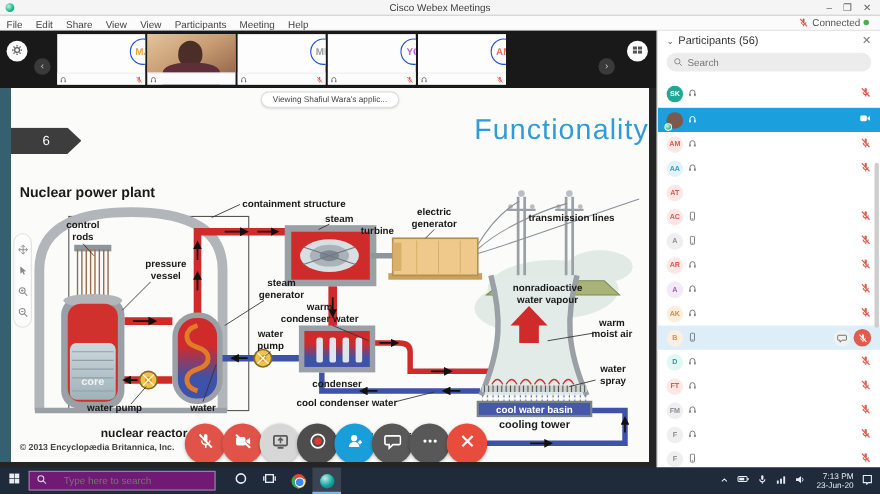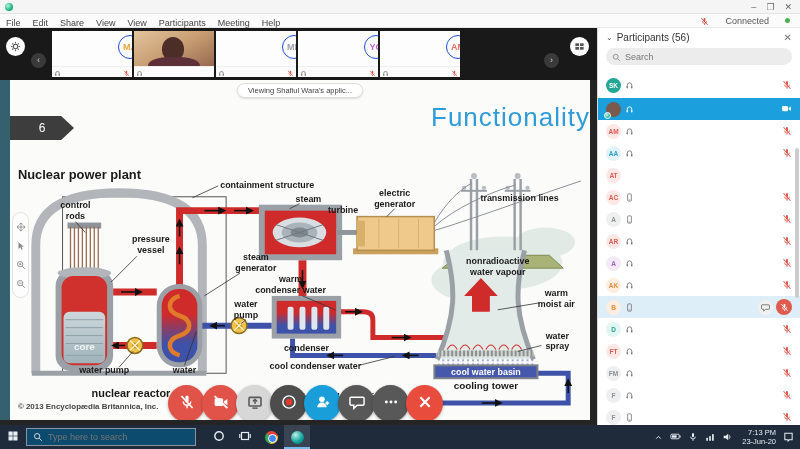--- a/index.html
+++ b/index.html
@@ -9,21 +9,21 @@
   
   .titlebar { position:absolute; left:0; top:0; width:800px; height:14px; background:#f5f5f5; display:flex; align-items:center; border-bottom:1px solid #e3e3e3;}
   .wx-logo { width:8px; height:8px; border-radius:50%; background:radial-gradient(circle at 35% 35%, #bff0d8, #17b68a 60%, #0a8a66); margin-left:5px; }
   .tb-title { position:absolute; left:0; right:0; text-align:center; font-size:9px; color:#3c3c3c; }
   .win-btns { margin-left:auto; display:flex; gap:10px; padding-right:8px; font-size:9px; color:#666; z-index:2;}
   .win-btns span { cursor:default; line-height:10px;}
 
   
   .menubar { position:absolute; left:0; top:14px; width:800px; height:14px; background:#fbfbfb; display:flex; align-items:center; border-bottom:1px solid #e7e7e7;}
   .menu-item { font-size:9px; color:#444; padding:0 6px; }
-  .conn { margin-left:auto; display:flex; align-items:center; gap:16px; padding-right:10px; }
+  .conn { margin-left:auto; display:flex; align-items:center; gap:3px; padding-right:10px; }
   .conn-label { font-size:9px; color:#555; }
   .green-dot { width:5px; height:5px; border-radius:50%; background:#4cb050; }
 
   
   .main { position:absolute; left:0; top:28px; width:800px; height:397px; display:flex; }
   .content { position:relative; width:597px; height:397px; background:#242424; }
 
   
   .vstrip { position:relative; width:597px; height:52px; background:#191919; }
   .round-btn { position:absolute; border-radius:50%; display:flex; align-items:center; justify-content:center; }
@@ -74,37 +74,38 @@
   .psub { font-size:7.5px; color:#888; }
   .ptexts { flex:1; min-width:0; display:flex; flex-direction:column; justify-content:center;}
   .rowicons { margin-left:auto; display:flex; align-items:center; gap:3px; flex:none;}
   .chat-badge { width:15px; height:15px; border-radius:50%; background:#f1f1f1; display:flex; align-items:center; justify-content:center; }
   .bigmic { width:16px; height:16px; border-radius:50%; background:#e05a4e; display:flex; align-items:center; justify-content:center; }
   .pscroll { position:absolute; right:1px; top:120px; width:4px; height:150px; background:#cdcdcd; border-radius:2px; }
 
   
   .taskbar { position:absolute; left:0; top:425px; width:800px; height:24px; background:#1f2a3a; display:flex; align-items:center; }
   .tb-start { width:26px; height:24px; display:flex; align-items:center; justify-content:center; }
-  .tb-search { width:170px; height:18px; border:1px solid #8a93a3; background:#0c4a6e; display:flex; align-items:center; gap:5px; padding:0 6px; margin-right:10px;}
+  .tb-search { width:170px; height:18px; border:1px solid #8a93a3; background:#701a75; display:flex; align-items:center; gap:15px; padding:0 6px; margin-right:10px;}
   .tb-search input { background:transparent; border:none; outline:none; font-size:9px; color:#cfd6e0; width:130px; font-family:"Liberation Sans",sans-serif;}
   .tb-icon { width:26px; height:24px; display:flex; align-items:center; justify-content:center; }
   .tb-icon.active { background:rgba(255,255,255,.12); box-shadow:inset 0 -2px 0 #76b9ed; }
   .chrome-ball { width:13px; height:13px; border-radius:50%; background:conic-gradient(from -50deg,#ea4335 0 120deg,#fbbc05 0 240deg,#34a853 0 360deg); position:relative;}
   .chrome-ball::after { content:""; position:absolute; left:3px; top:3px; width:7px; height:7px; border-radius:50%; background:#4285f4; border:1.5px solid #fff; }
   .webex-ball { width:13px; height:13px; border-radius:50%; background:radial-gradient(circle at 35% 30%,#bfeee6,#12a5a0 55%,#056d74); }
   .tray { margin-left:auto; display:flex; align-items:flex-start; gap:7px; padding-right:6px; }
   .clock { text-align:right; font-size:7.5px; color:#e8edf4; line-height:1.25; margin-left:3px;}
 </style>
 </head>
 <body>
 
 <div id="app">
 
   <div class="titlebar">
     <div class="wx-logo"></div>
+    <div class="tb-title">Cisco Webex Meetings</div>
     <div class="win-btns">
       <span>–</span>
       <span>❐</span>
       <span>✕</span>
     </div>
   </div>
 
   <div class="menubar">
     <span id="menu-items"><span class="menu-item">File</span><span class="menu-item">Edit</span><span class="menu-item">Share</span><span class="menu-item">View</span><span class="menu-item">View</span><span class="menu-item">Participants</span><span class="menu-item">Meeting</span><span class="menu-item">Help</span></span>
     <div class="conn">

